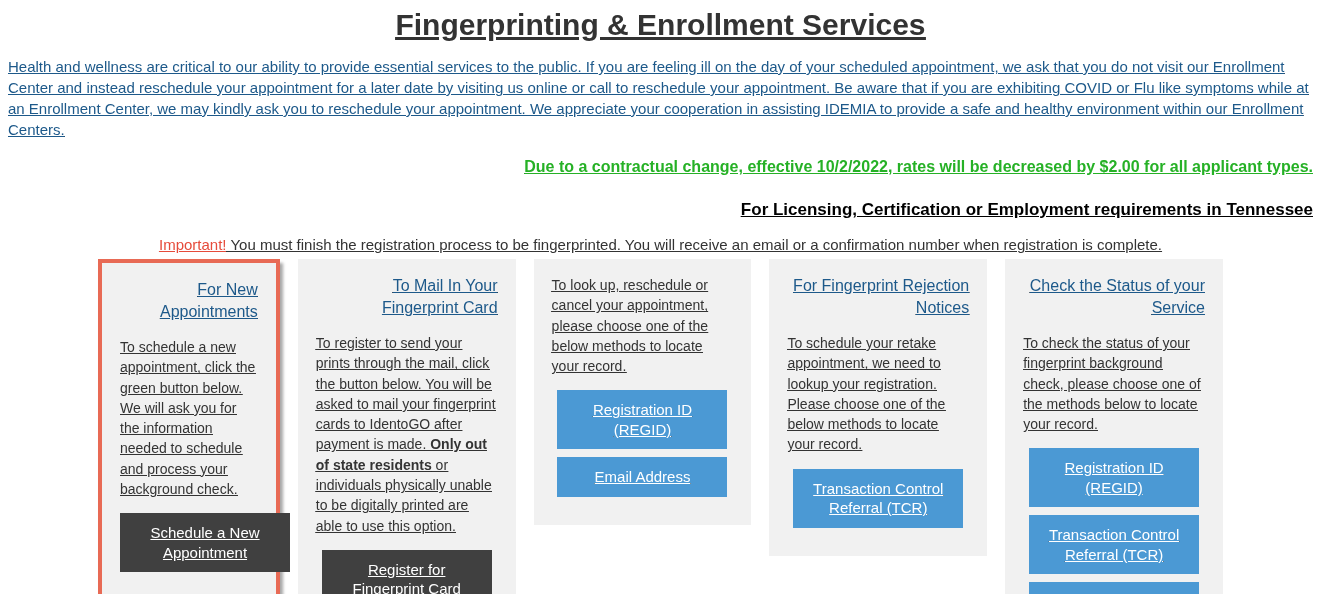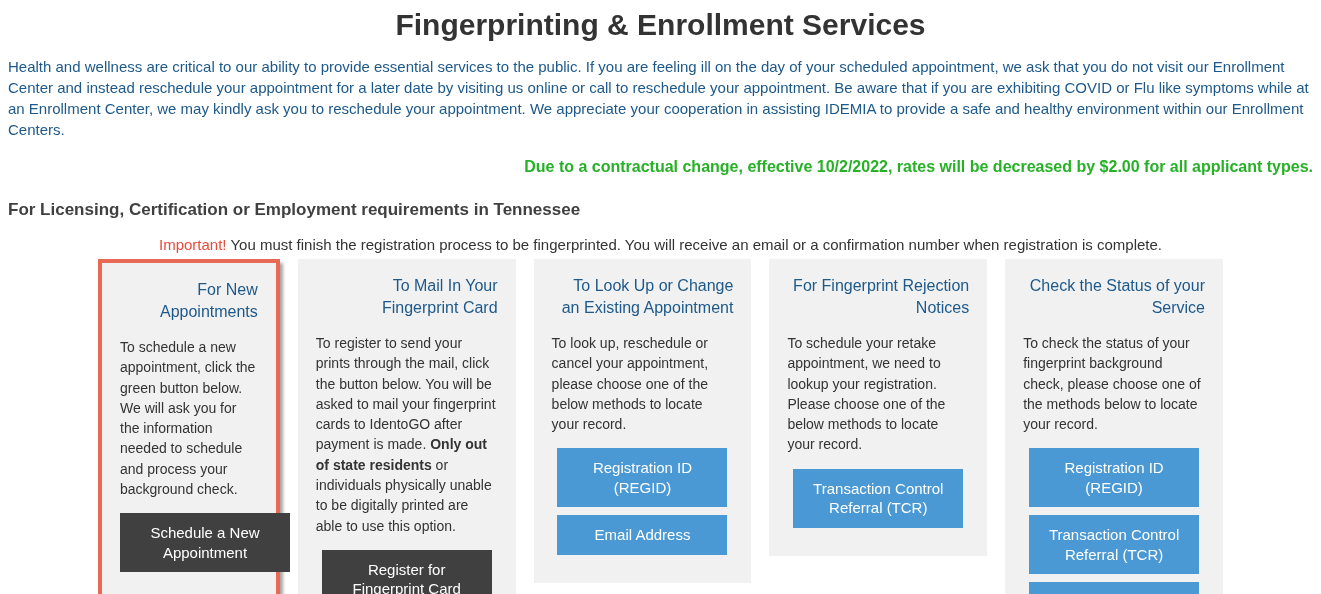--- a/index.html
+++ b/index.html
@@ -1,15 +1,15 @@
 <!DOCTYPE html>
 <html><head>
 <meta charset="utf-8">
 <style>
-  * { box-sizing: border-box; margin: 0; padding: 0; }
+  * { box-sizing: border-box; margin: 0; padding: 0; text-decoration: underline; }
   body {
     font-family: Arial, Helvetica, sans-serif;
     background: #fff;
     color: #333;
     width: 1321px;
     padding: 0 8px;
   }
   h1 {
     font-size: 30px;
     font-weight: bold;
@@ -24,24 +24,24 @@
     margin: 7px 0 18px 0;
   }
   .rate-notice {
     color: #26b126;
     font-weight: bold;
     font-size: 16px;
     text-align: right;
     margin: 0 0 24px 0;
   }
   .subheading {
-    color: #404040;
+    color: #000000;
     font-weight: bold;
     font-size: 17px;
-    text-align: left;
+    text-align: right;
     margin: 0 0 16px 0;
   }
   .important-line {
     text-align: center;
     font-size: 15px;
     color: #333;
     margin: 0 0 6px 0;
   }
   .important-label {
     color: #e64b3b;
@@ -127,21 +127,20 @@
 
   <div class="card">
     <div class="card-title">To Mail In Your Fingerprint Card</div>
     <p class="card-text">
       <span>To register to send your prints through the mail, click the button below. You will be asked to mail your fingerprint cards to IdentoGO after payment is made. </span><b>Only out of state residents</b><span> or individuals physically unable to be digitally printed are able to use this option.</span>
     </p>
     <button class="btn btn-green">Register for Fingerprint Card Processing Service</button>
   </div>
 
   <div class="card">
-    <div class="card-title">To Look Up or Change an Existing Appointment</div>
     <p class="card-text">To look up, reschedule or cancel your appointment, please choose one of the below methods to locate your record.</p>
     <button class="btn btn-blue">Registration ID (REGID)</button>
     <button class="btn btn-blue">Email Address</button>
   </div>
 
   <div class="card">
     <div class="card-title">For Fingerprint Rejection Notices</div>
     <p class="card-text">To schedule your retake appointment, we need to lookup your registration. Please choose one of the below methods to locate your record.</p>
     <button class="btn btn-blue">Transaction Control Referral (TCR)</button>
   </div>

